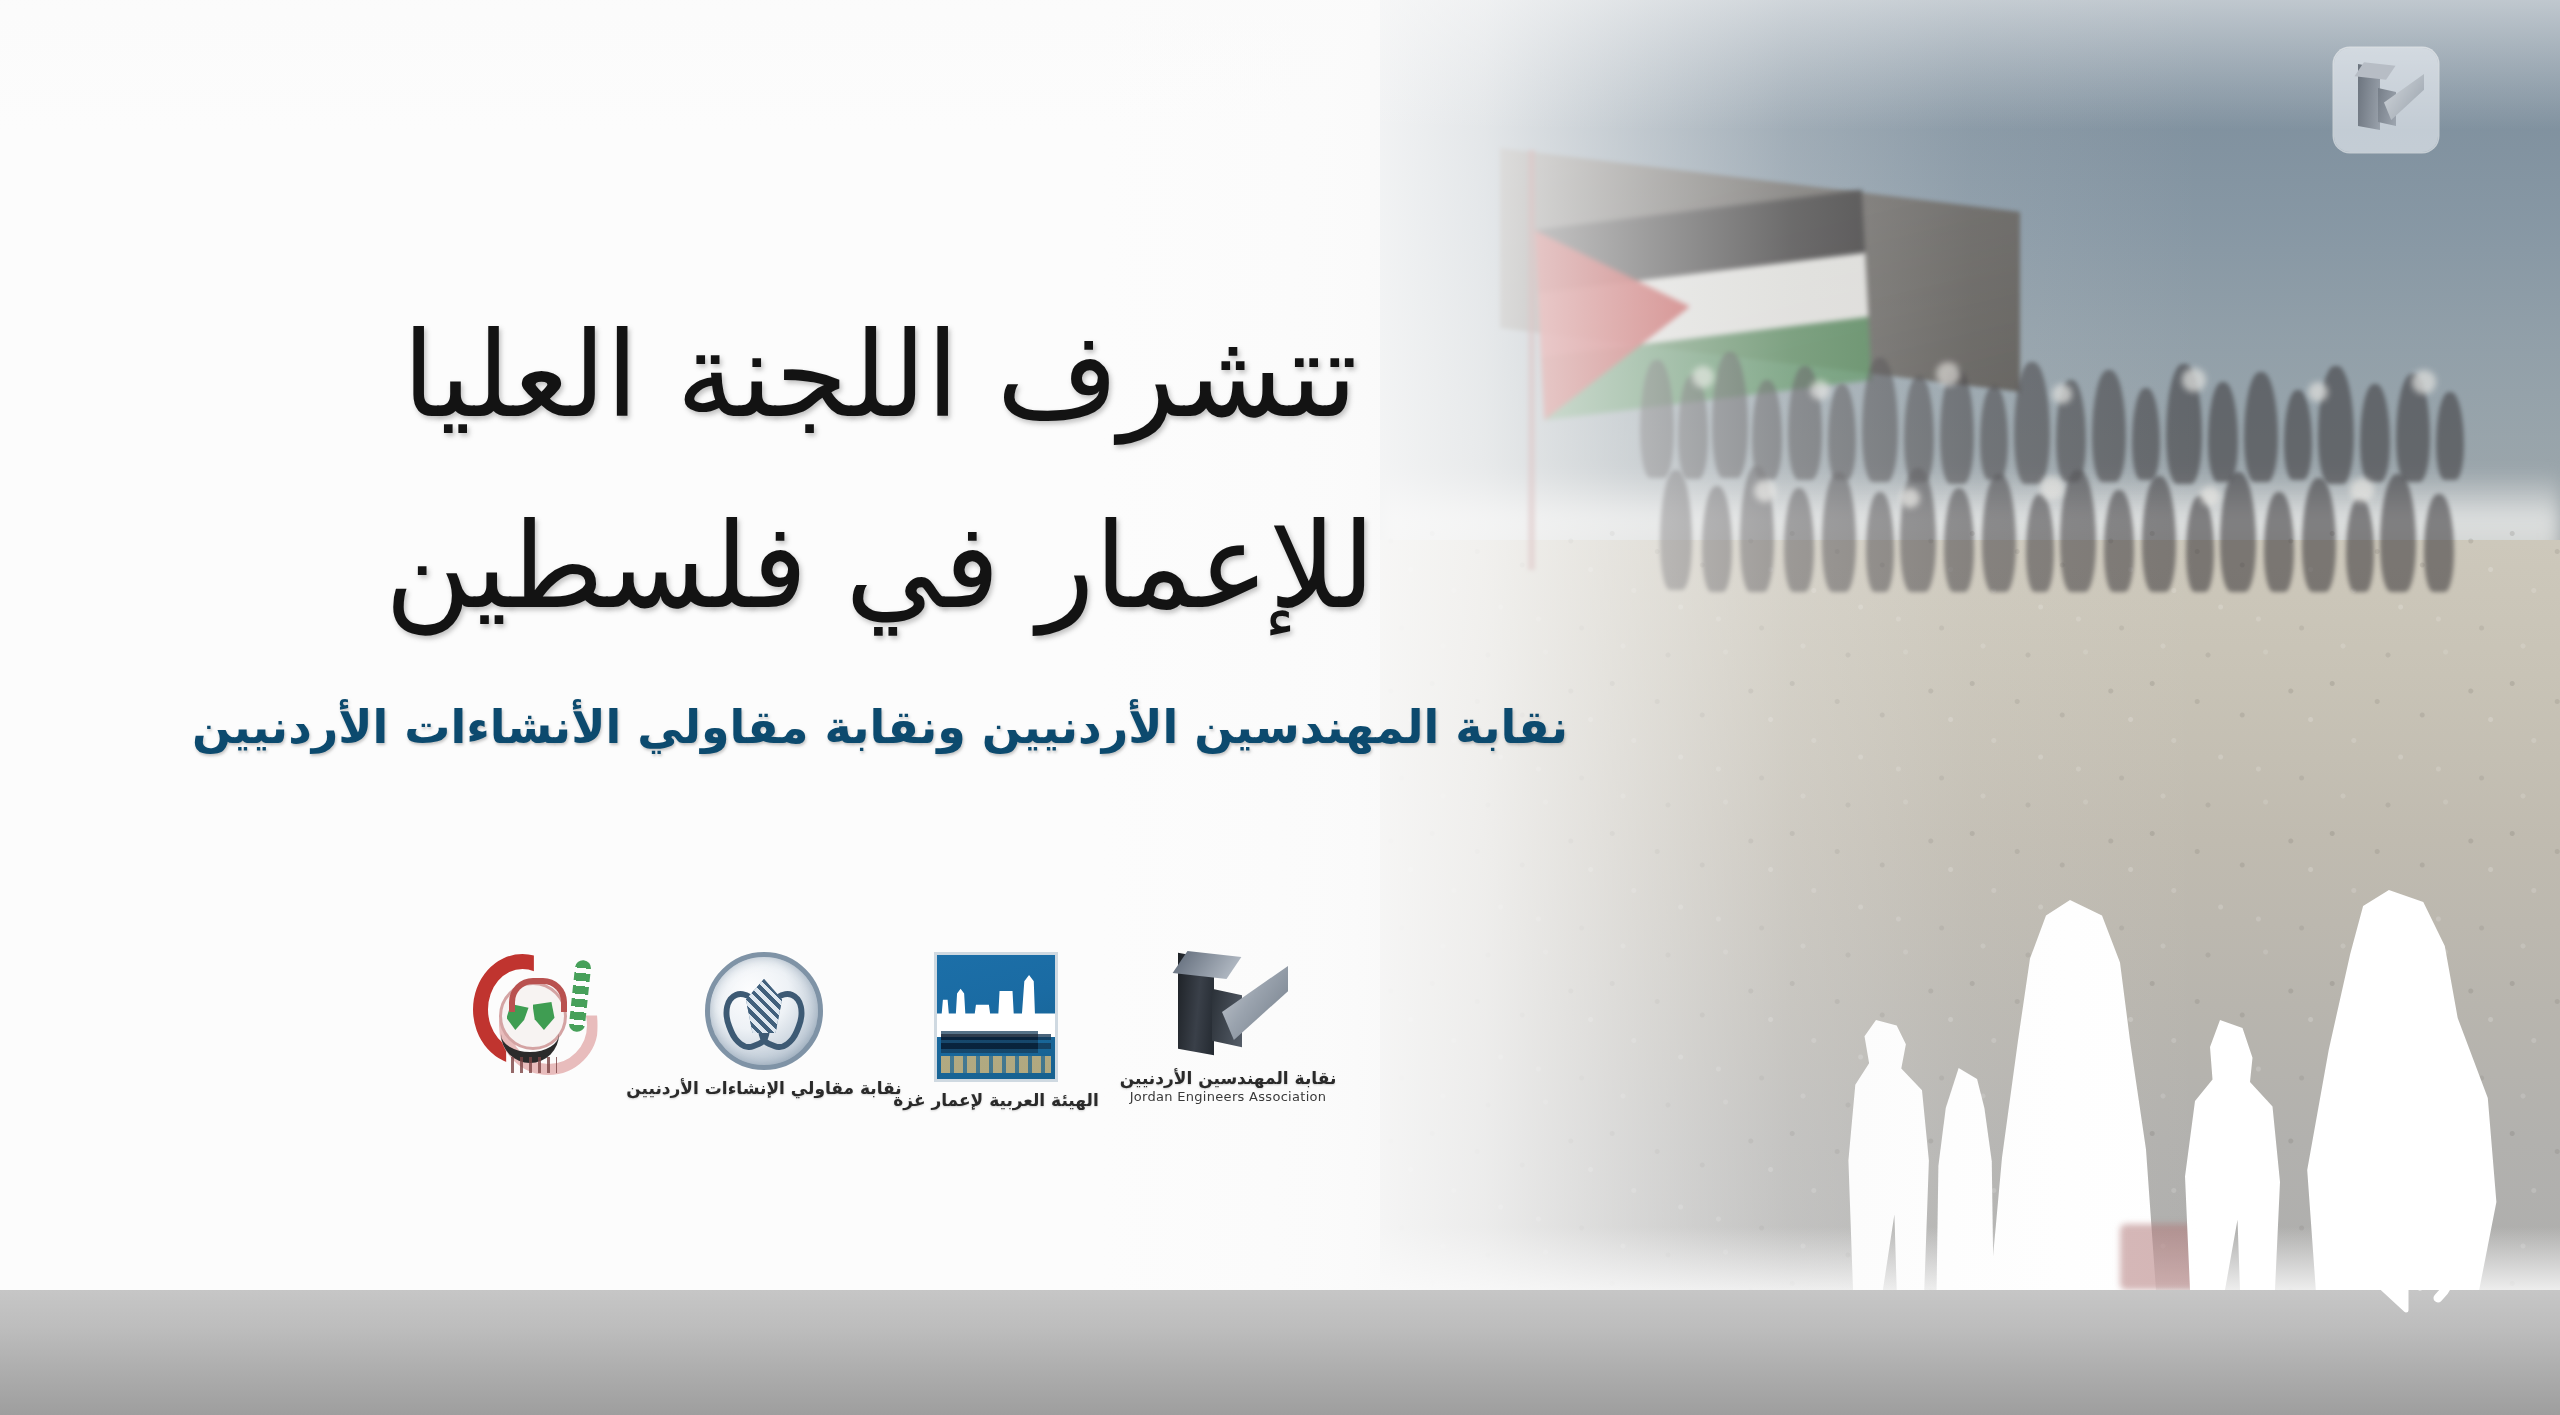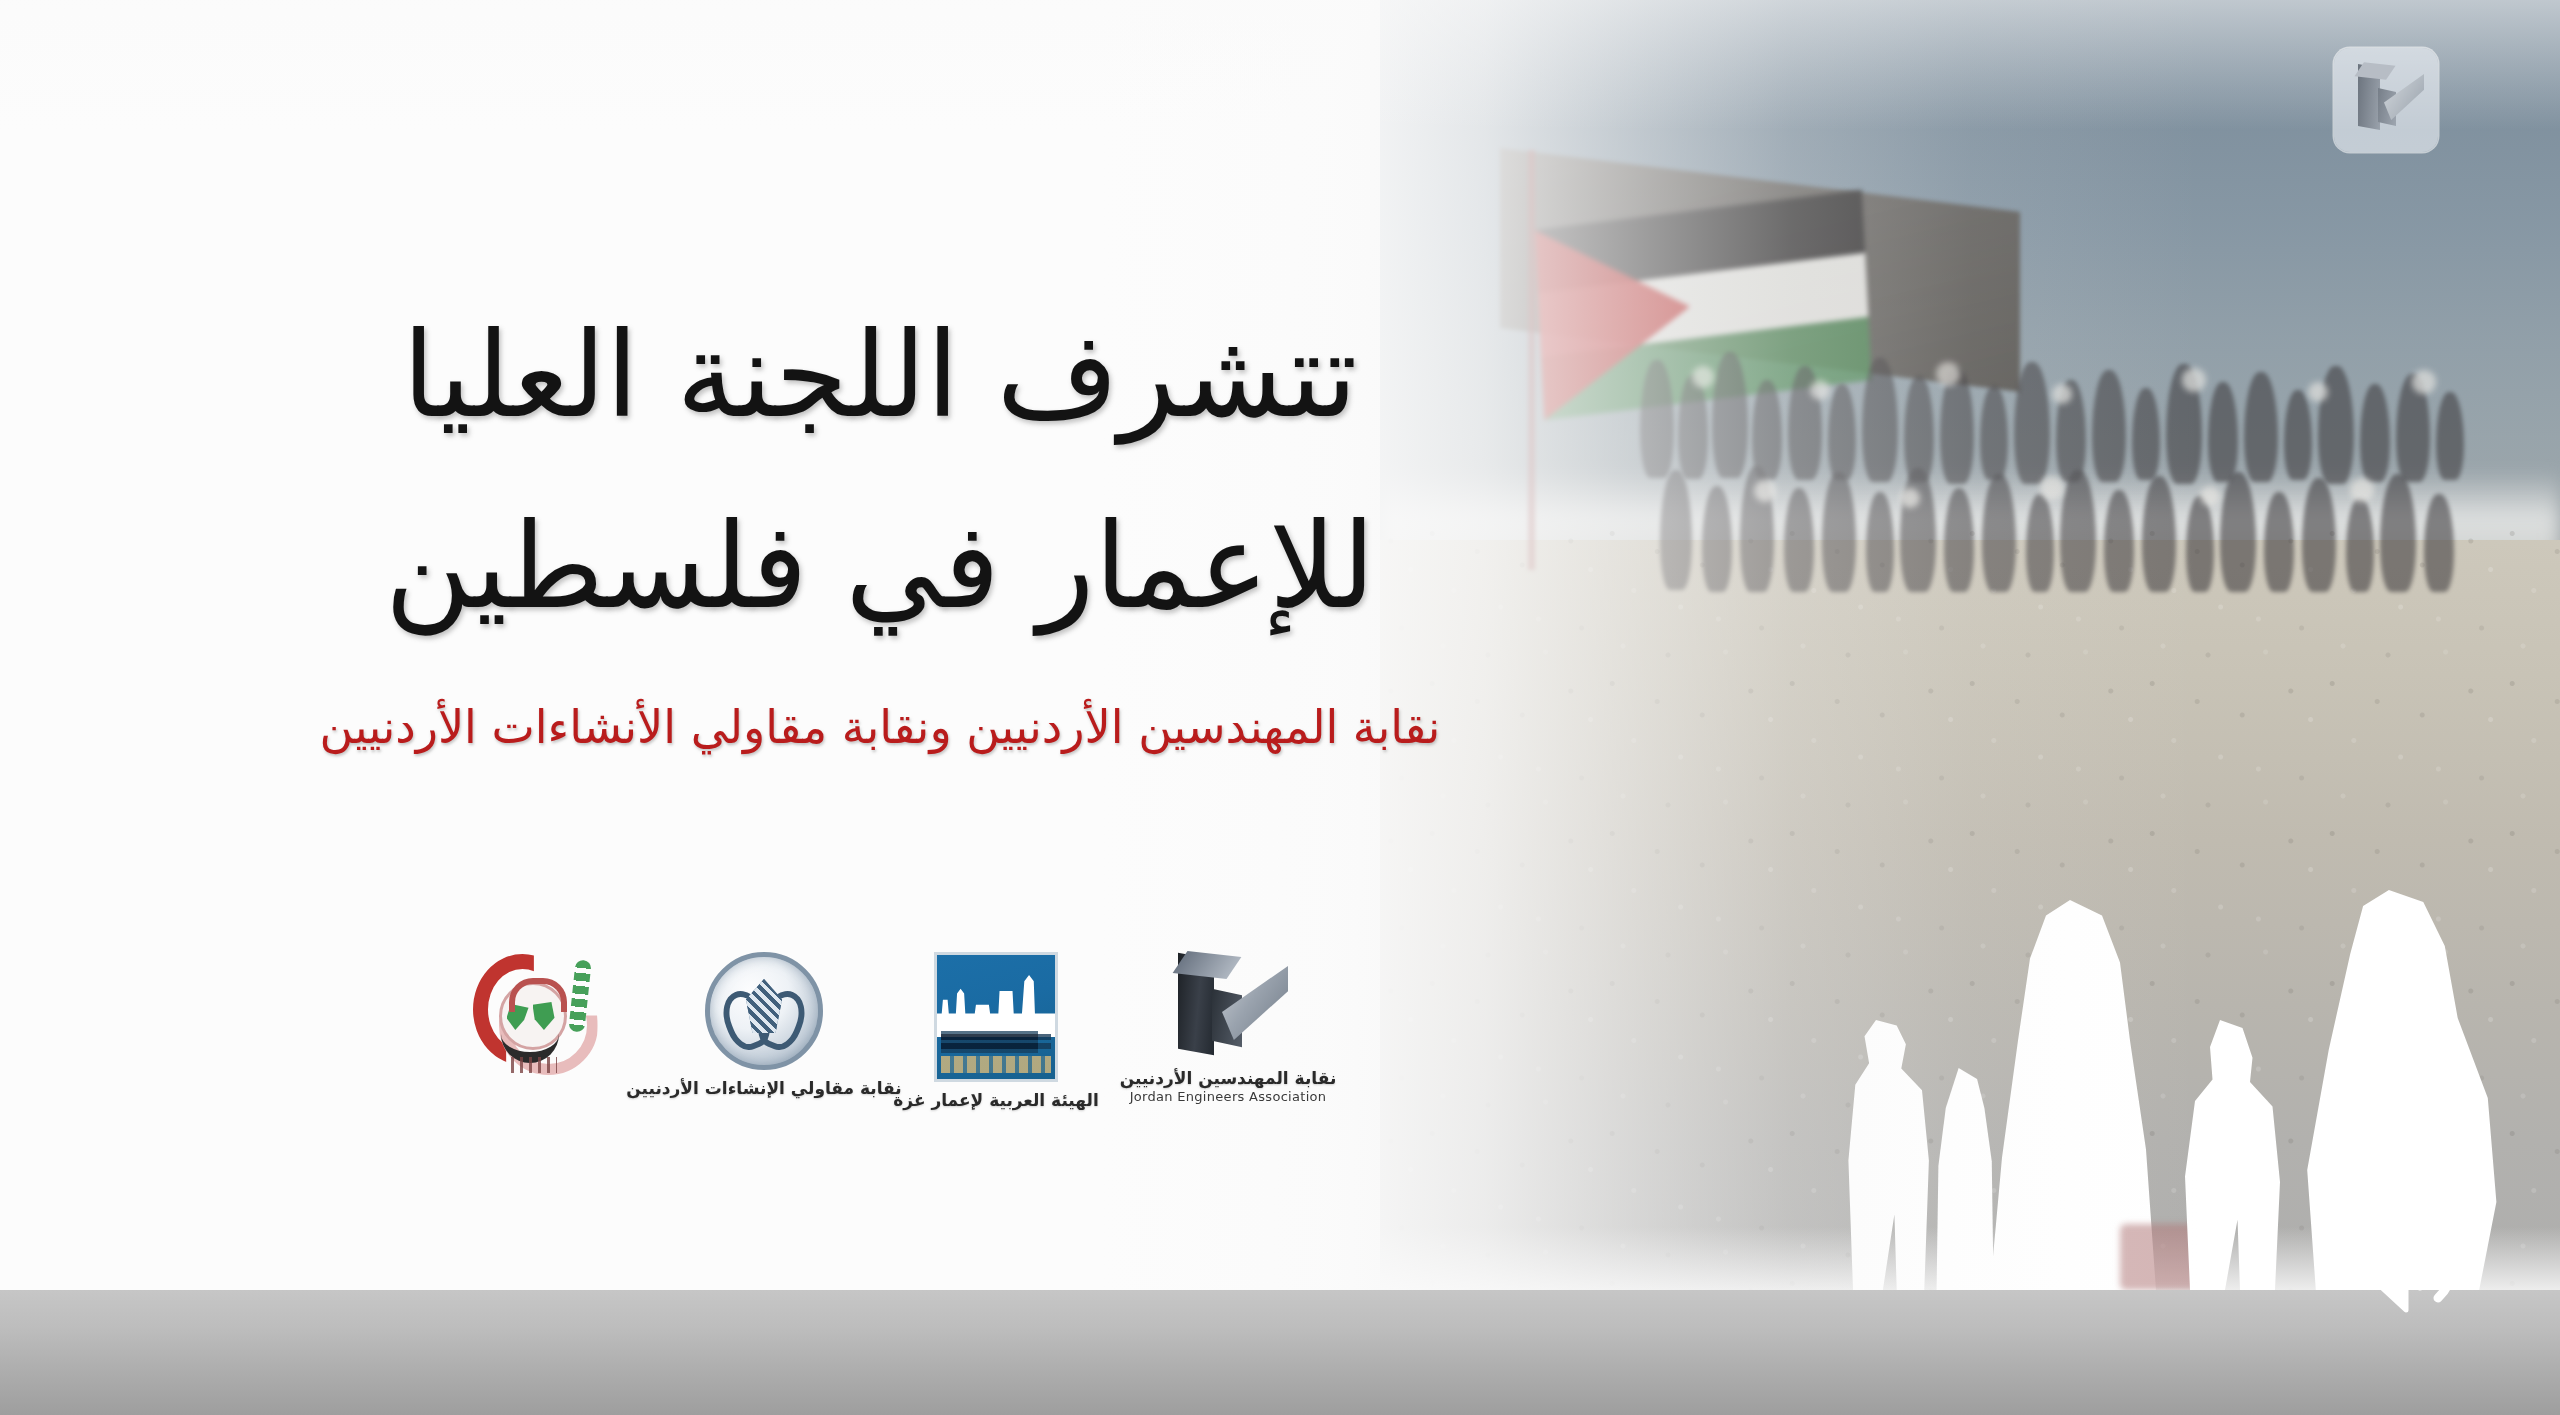--- a/index.html
+++ b/index.html
@@ -251,24 +251,24 @@
     line-height: 1.62;
     font-weight: 400;
     letter-spacing: 0px;
     text-shadow: 2px 3px 5px rgba(120,120,120,.45);
   }
   .headline .l2 { display: block; }
 
   .subtitle {
     position: absolute;
     top: 690px; left: 0; right: 0;
-    color: #b91c1c;
+    color: #0c4a6e;
     font-size: 46px;
     line-height: 1.62;
-    font-weight: 400;
+    font-weight: 700;
     text-shadow: 1px 2px 3px rgba(140,140,140,.5);
   }
   .subtitle .s2 {
     display: block;
     letter-spacing: 10px;
     font-size: 44px;
     margin-top: 12px;
   }
 
   

